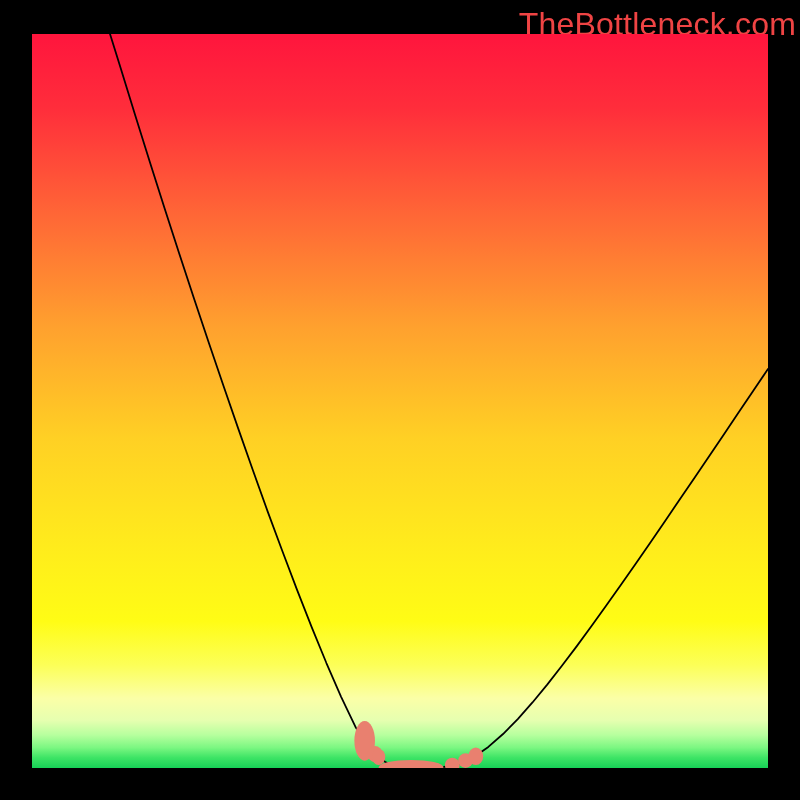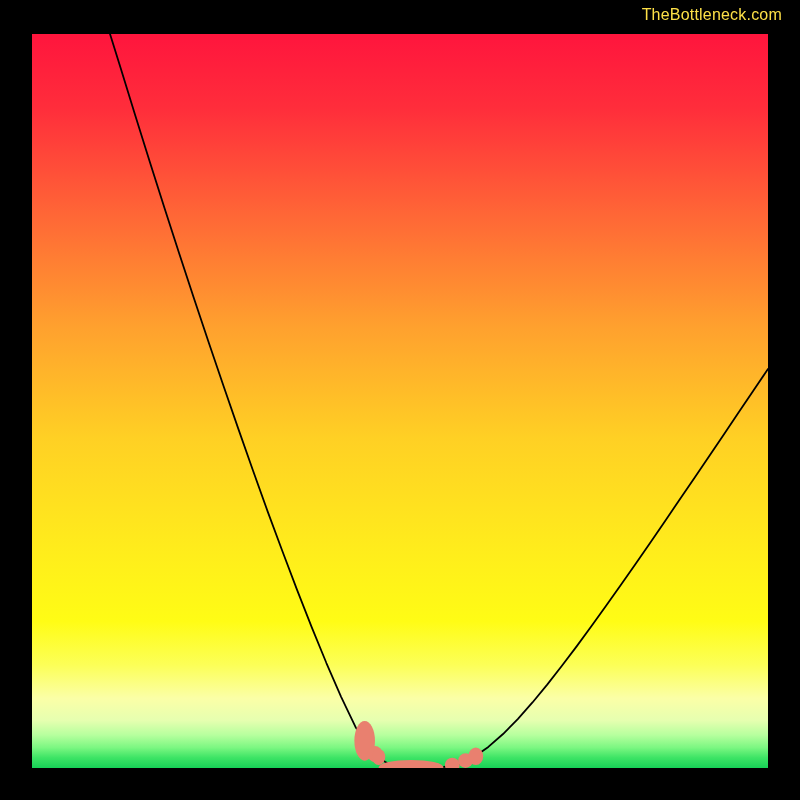--- a/index.html
+++ b/index.html
@@ -12,25 +12,25 @@
   }
   .frame {
     position: relative;
     width: 800px;
     height: 800px;
     background: #000;
   }
   .watermark {
     position: absolute;
     top: 6px;
-    right: 18px;
+    right: 4px;
     font-family: Arial, Helvetica, sans-serif;
-    font-size: 16px;
+    font-size: 32px;
     font-weight: 500;
-    color: #fde047;
+    color: #ef4444;
     letter-spacing: 0.2px;
   }
   .plot-area {
     position: absolute;
     left: 32px;
     top: 34px;
     width: 736px;
     height: 734px;
     overflow: hidden;
   }

